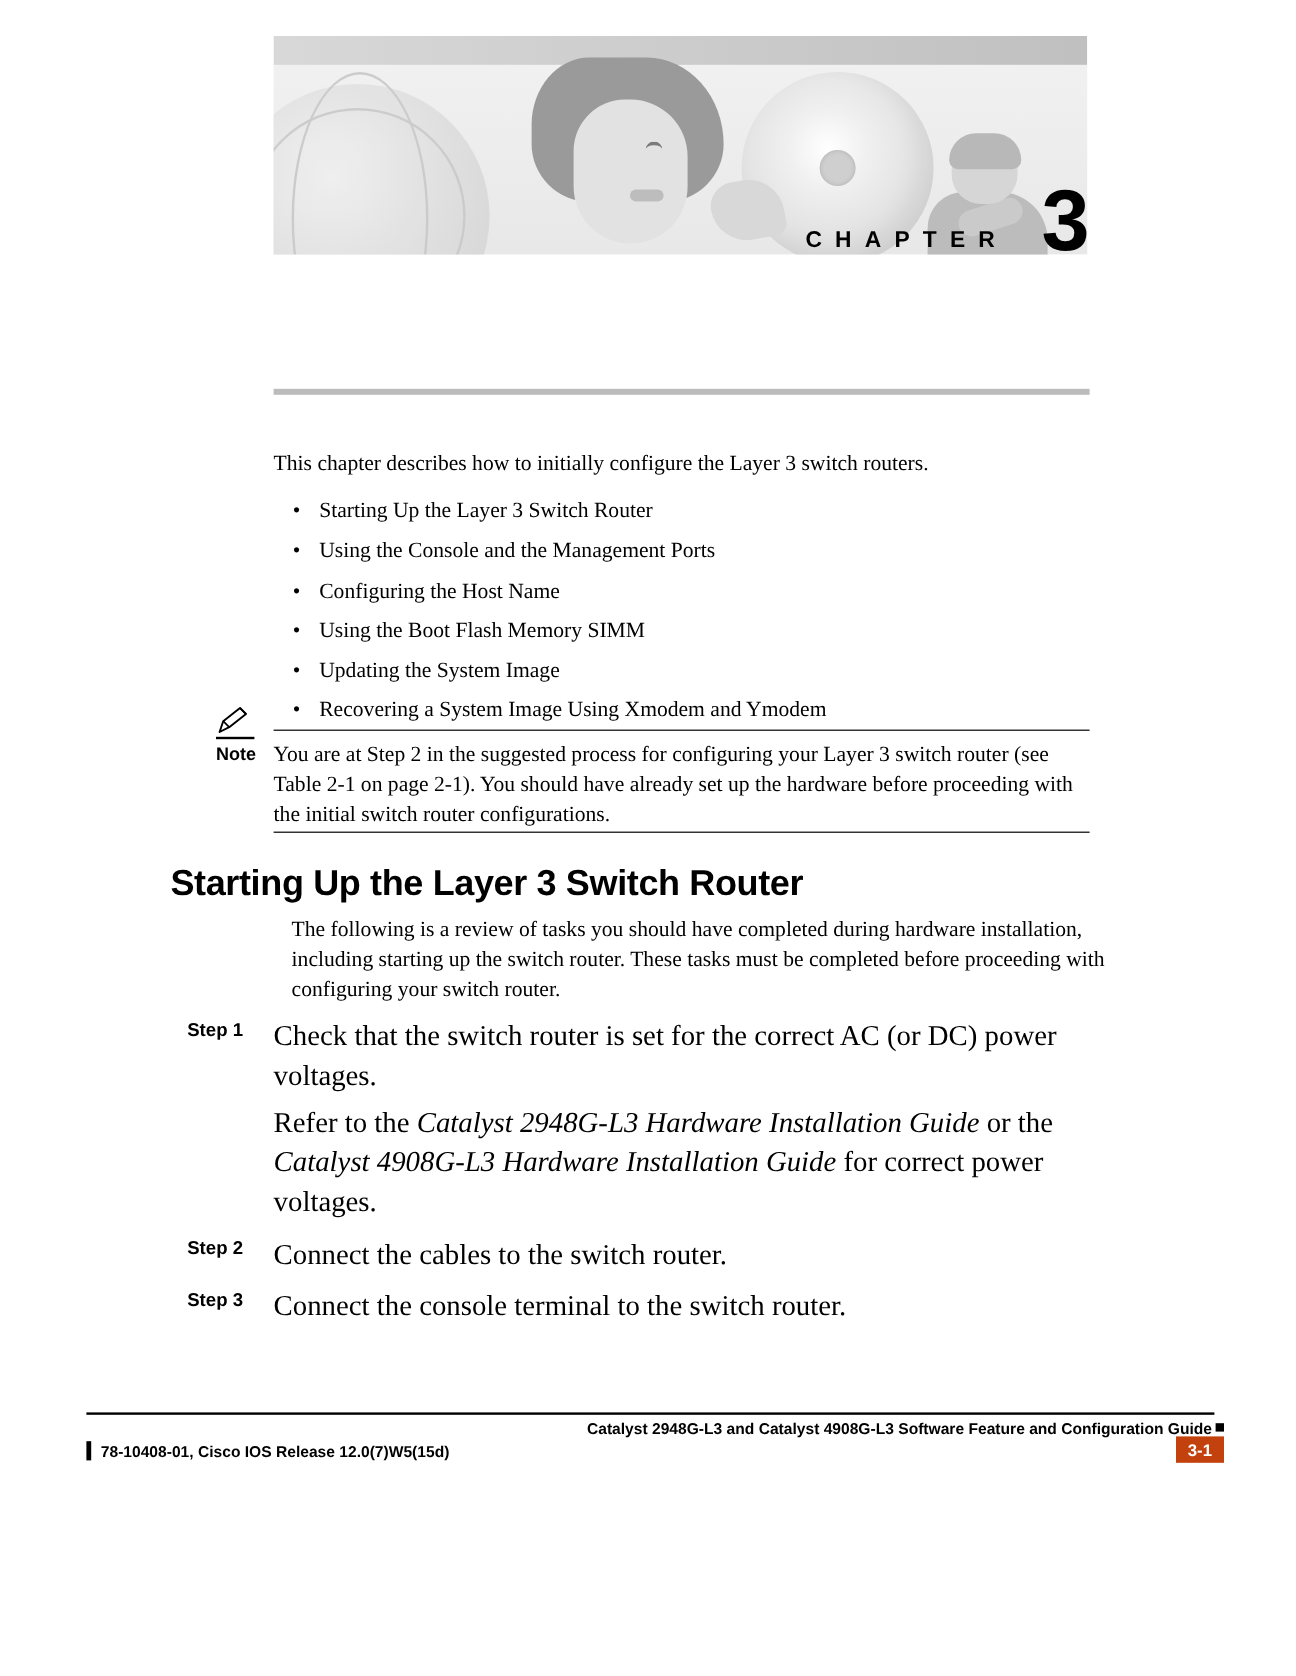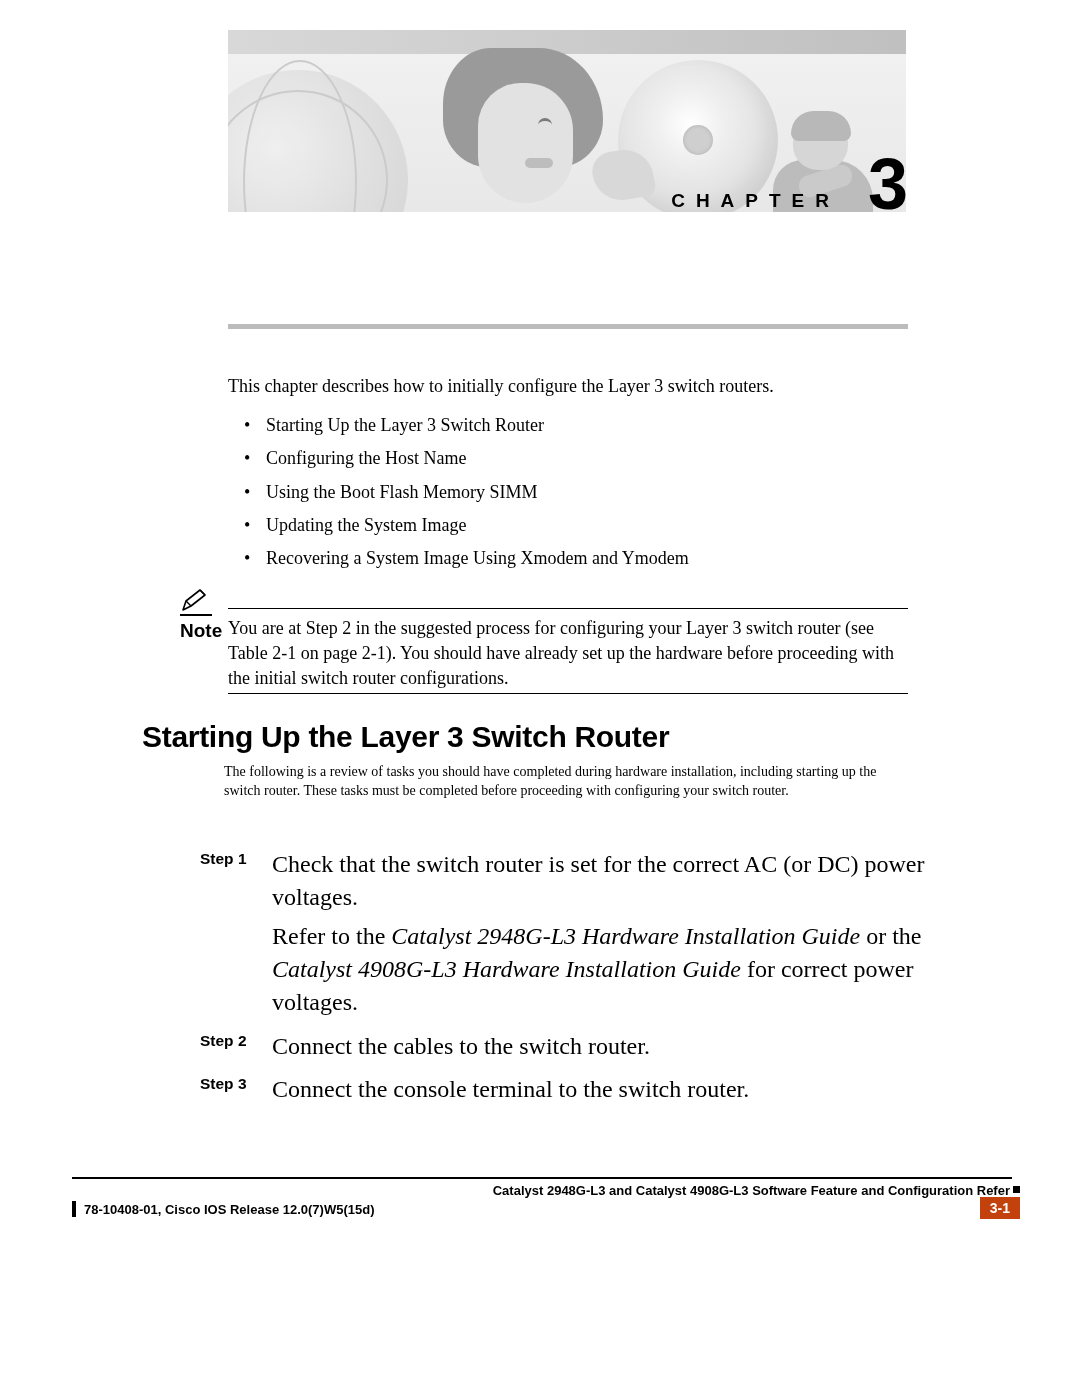--- a/index.html
+++ b/index.html
@@ -217,21 +217,21 @@
     position:absolute;
     left:0; top:24px;
     width:32px; height:2px;
     background:#000;
   }
   .note-label {
     position:absolute;
     left: 0; top: 30px;
     font-family: "Helvetica Neue", Helvetica, Arial, sans-serif;
     font-weight:700;
-    font-size: 19px;
+    font-size: 15px;
   }
   .note-rule-top {
     position:absolute;
     left: 48px; top: 18px;
     right: 0;
     height:1px;
     background:#000;
   }
   .note-text {
     position:absolute;
@@ -252,31 +252,30 @@
     top: 720px;
     left: 142px;
     font-family: "Helvetica Neue", Helvetica, Arial, sans-serif;
     font-weight:700;
     font-size: 30px;
     letter-spacing: -0.3px;
   }
   .section-intro {
     position:absolute;
     top: 762px;
-    left: 224px;
+    left: 243px;
     width: 680px;
-    font-size: 14px;
+    font-size: 18px;
     line-height: 1.38;
   }
   .steps {
     position:absolute;
     top: 848px;
     left: 156px;
     width: 752px;
-    margin-left: 44px;
   }
   .step-row {
     display:flex;
     margin-top: 10px;
   }
   .step-row:first-child { margin-top: 0; }
   .step-label {
     flex: 0 0 72px;
     font-family: "Helvetica Neue", Helvetica, Arial, sans-serif;
     font-weight:700;
@@ -370,20 +369,21 @@
 
   <div class="chapter-label">CHAPTER</div>
   <div class="chapter-number">3</div>
 
   <div class="title-rule"></div>
 
   <div class="intro">This chapter describes how to initially configure the Layer 3 switch routers.</div>
 
   <ul class="bullets">
     <li>Starting Up the Layer 3 Switch Router</li>
+    <li>Using the Console and the Management Ports</li>
     <li>Configuring the Host Name</li>
     <li>Using the Boot Flash Memory SIMM</li>
     <li>Updating the System Image</li>
     <li>Recovering a System Image Using Xmodem and Ymodem</li>
   </ul>
 
   <div class="note-block">
     <span class="note-icon">
       <svg viewBox="0 0 30 26">
         <path d="M3 22 L6 13 L20 2 L25 7 L11 18 L3 22 Z" fill="none" stroke="#000" stroke-width="1.6" stroke-linejoin="round"></path>
@@ -421,19 +421,19 @@
       <div class="step-label">Step 3</div>
       <div class="step-body">
         <span>Connect the console terminal to the switch router.</span>
       </div>
     </div>
   </div>
 
   <div class="footer">
     <div class="footer-rule"></div>
     <div class="footer-sq1"></div>
-    <div class="footer-guide">Catalyst 2948G-L3 and Catalyst 4908G-L3 Software Feature and Configuration Refer</div>
+    <div class="footer-guide">Catalyst 2948G-L3 and Catalyst 4908G-L3 Software Feature and Configuration Guide</div>
     <div class="footer-left-mark"></div>
     <div class="footer-release">78-10408-01, Cisco IOS Release 12.0(7)W5(15d)</div>
     <div class="footer-page-box">3-1</div>
   </div>
 
 </div>
 
 </body></html>

